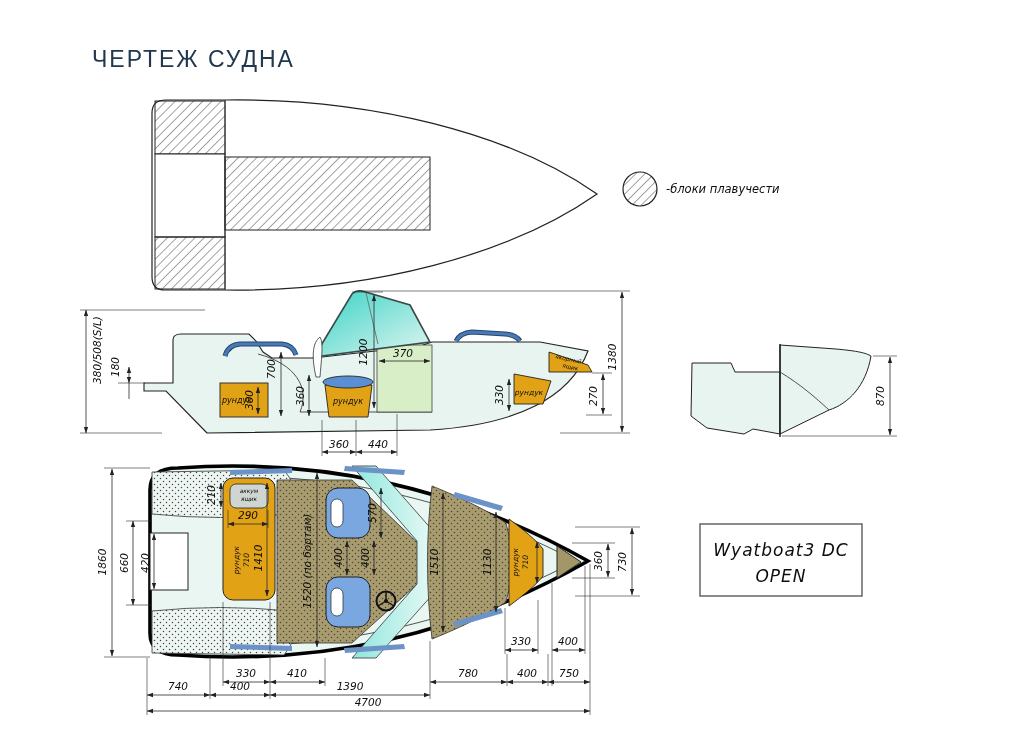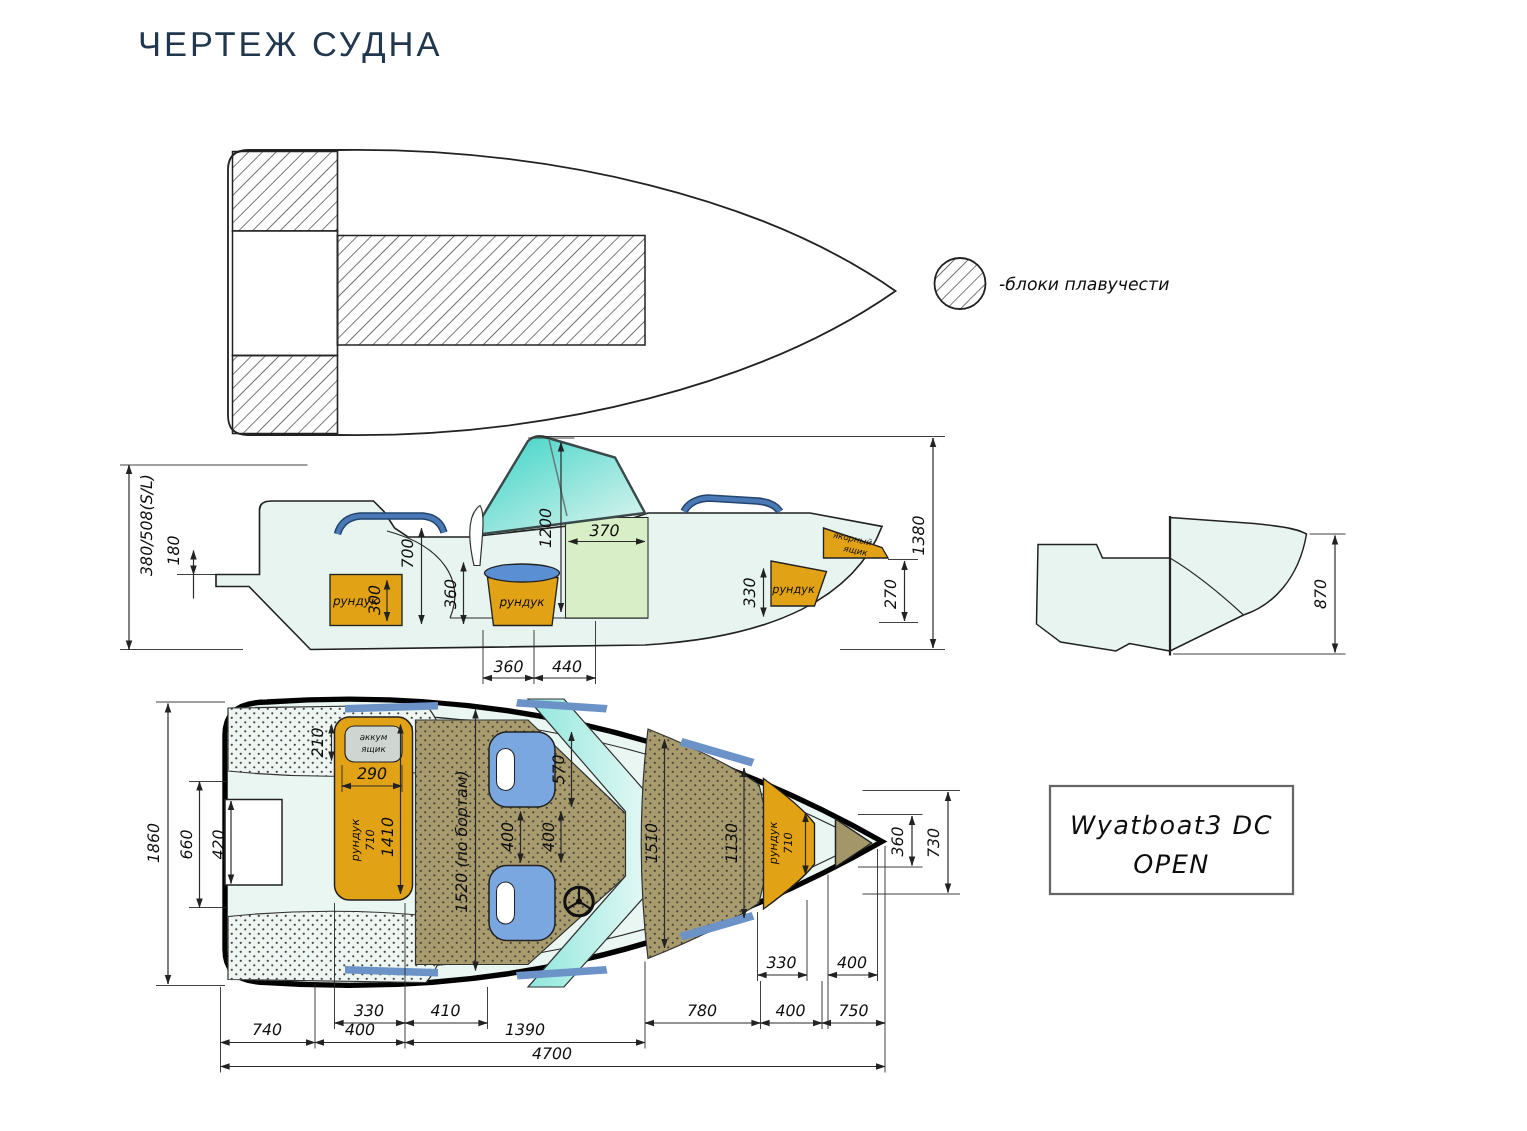--- a/index.html
+++ b/index.html
@@ -1,17 +1,17 @@
 <!DOCTYPE html>
 <html><head>
 <meta charset="utf-8">
 <style>
   html,body{margin:0;padding:0;background:#fff}
   body{width:1018px;height:754px;position:relative;font-family:"DejaVu Sans",sans-serif}
-  .title{position:absolute;left:92px;top:16px;font:500 23px "Liberation Sans",sans-serif;
+  .title{position:absolute;left:92px;top:46px;font:500 23px "Liberation Sans",sans-serif;
          letter-spacing:2px;color:#21374d;white-space:nowrap}
   svg{position:absolute;left:0;top:0}
   text{fill:#0d0d0d}
   .dt {font:italic 10.5px "DejaVu Sans",sans-serif;text-anchor:middle}
   .dts{font:italic 8px    "DejaVu Sans",sans-serif;text-anchor:middle}
   .dtp{font:italic 7.5px  "DejaVu Sans",sans-serif;text-anchor:middle}
   .dtt{font:italic 5.8px  "DejaVu Sans",sans-serif;text-anchor:middle}
   .leg{font:italic 11.5px "DejaVu Sans",sans-serif}
   .model{font:italic 17px "DejaVu Sans",sans-serif;text-anchor:middle;letter-spacing:1px}
   .dim{stroke:#2a2a2a;stroke-width:.8;fill:none;marker-start:url(#ar);marker-end:url(#ar)}

